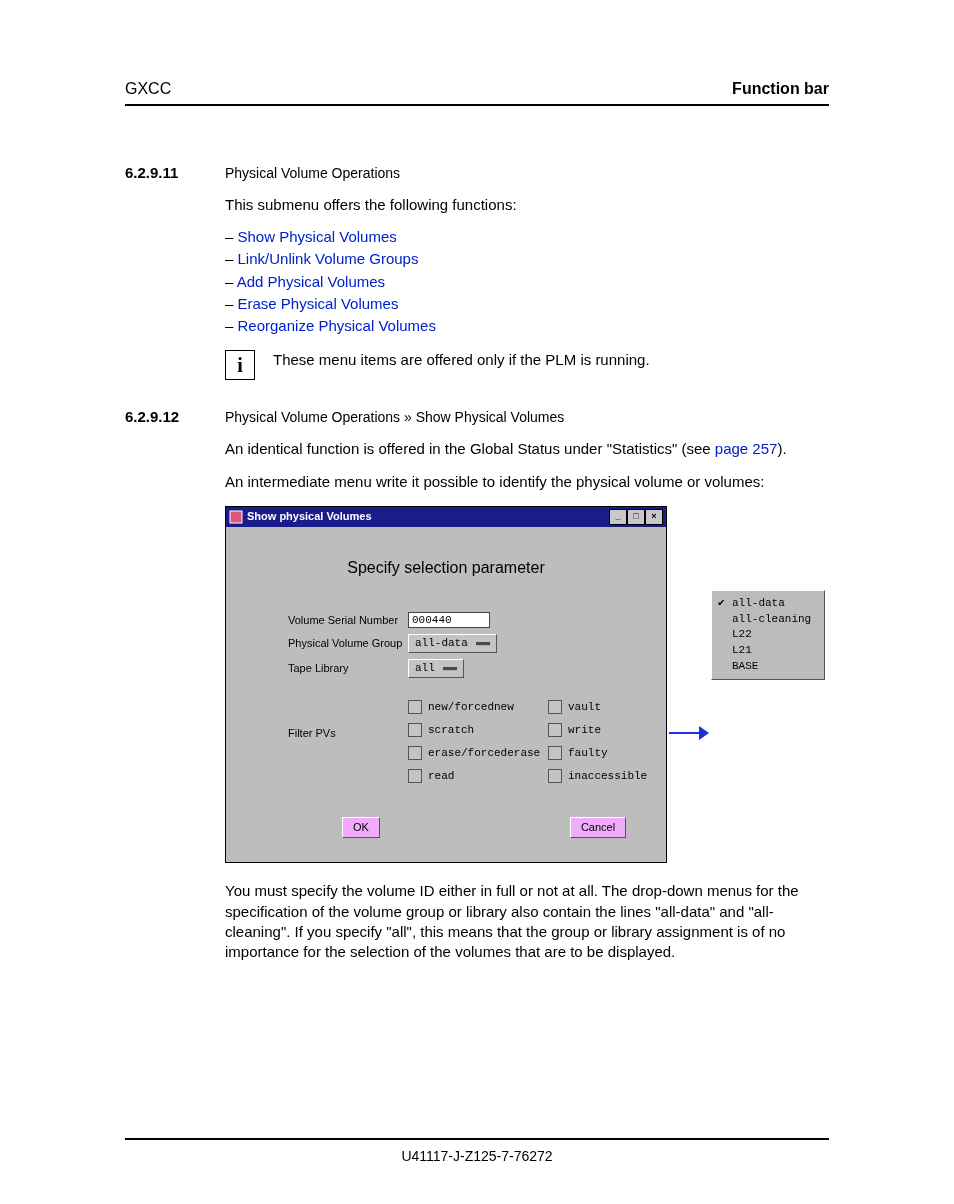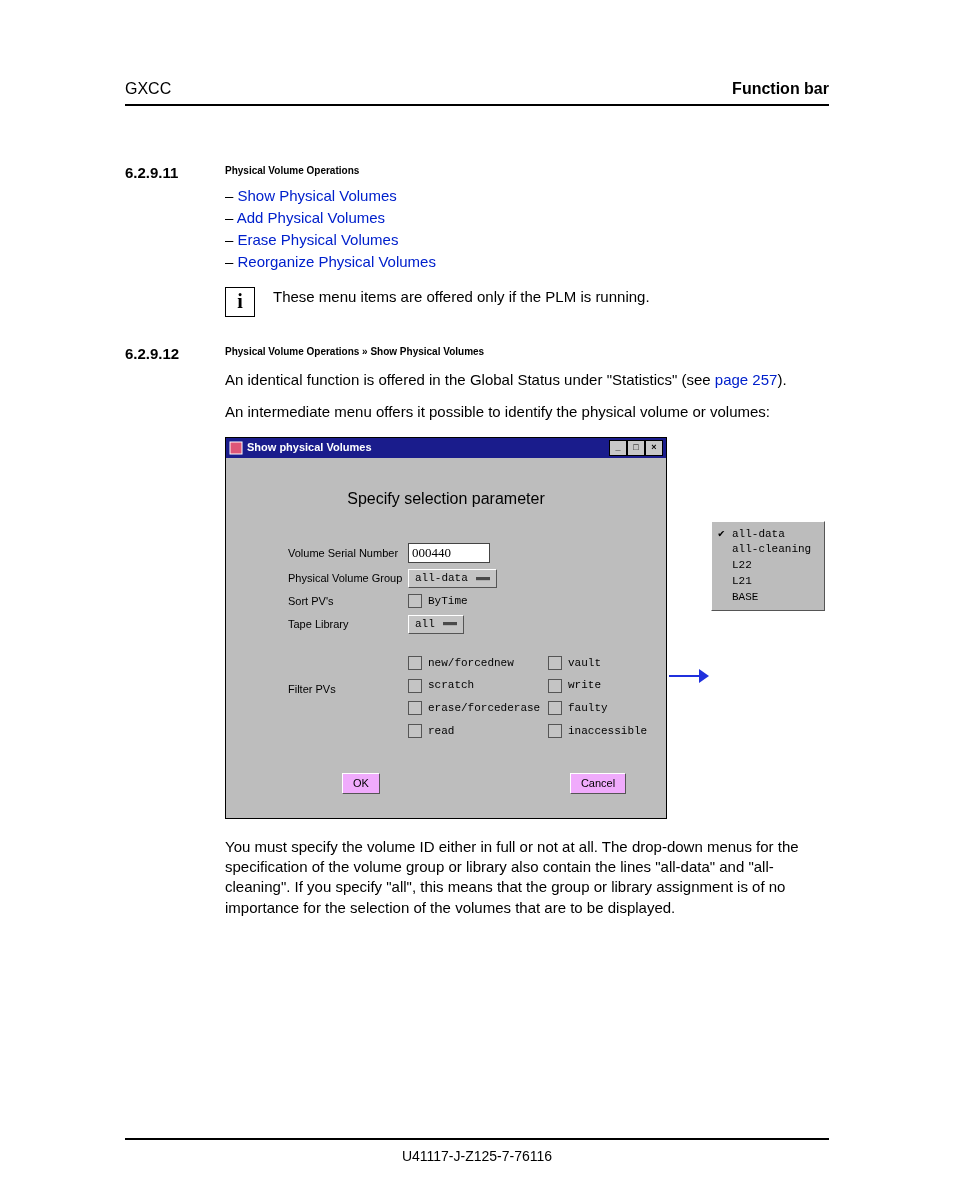--- a/index.html
+++ b/index.html
@@ -3,41 +3,41 @@
 <meta charset="utf-8">
 <style>
   html,body{margin:0;padding:0;background:#fff;font-family:Arial,Helvetica,sans-serif;color:#000}
   .page{width:856px;min-height:1204px;margin:0 auto;position:relative;box-sizing:border-box;padding:80px 76px 40px 76px}
   .hdr{border-bottom:2px solid #000;padding-bottom:6px;display:flex;justify-content:space-between;font-size:16px}
   .hdr .right{font-weight:bold}
   .body{margin-top:58px}
   .row{display:flex}
   .numcol{width:100px;flex:0 0 100px;font-weight:bold;font-size:15px}
   .txtcol{flex:1;font-size:15px;line-height:1.35}
-  .h{font-weight:bold;font-size:10px}
+  .h{font-weight:normal;font-size:14px}
   .para{margin:12px 0}
   ul.dash{list-style:none;padding:0;margin:8px 0 14px 0}
   ul.dash li{margin:2px 0;padding-left:28px;text-indent:-28px}
   ul.dash li::before{content:"–  ";color:#000}
   .lnk{color:#0020cc;text-decoration:none}
   .inforow{display:flex;align-items:flex-start;gap:18px;margin-top:6px;margin-bottom:28px}
   .infobox{width:28px;height:28px;border:1.5px solid #000;display:flex;align-items:center;justify-content:center;font-family:Georgia,serif;font-weight:bold;font-size:20px;flex:0 0 28px}
   .figrow{display:flex;align-items:flex-start;margin:14px 0 18px 0}
   .dlg{width:440px;background:#bdbdbd;border:1px solid #000;font-family:"MS Sans Serif",Tahoma,Arial,sans-serif;font-size:11px;color:#000}
   .dlg .titlebar{background:#1a1c8c;color:#fff;display:flex;align-items:center;justify-content:space-between;padding:2px 3px;font-weight:bold;font-size:11px}
   .tb-left{display:flex;align-items:center;gap:4px}
   .tb-ico{width:14px;height:14px;display:inline-block}
   .tb-btns{display:flex;gap:0}
   .tb-btn{width:16px;height:14px;background:#c8c8c8;border:1px solid #000;font-size:9px;line-height:12px;text-align:center;color:#000;font-weight:bold}
   .dlg-body{padding:10px 16px 16px 16px}
   .spec{text-align:center;font-size:16px;padding:20px 0 28px 0}
   .frow{display:flex;align-items:center;margin:6px 0}
   .flabel{width:120px;flex:0 0 120px;font-size:11px}
   .fctrl{flex:1}
-  .txtin{width:74px;background:#fff;border:1px solid #444;padding:1px 3px;font-family:Liberation Serif, serif;font-size:13px}
+  .txtin{width:74px;background:#fff;border:1px solid #444;padding:1px 3px;font-family:Liberation Mono, monospace;font-size:11px}
   .dd{display:inline-flex;align-items:center;gap:8px;background:#c4c4c4;border-top:1px solid #fff;border-left:1px solid #fff;border-right:1px solid #555;border-bottom:1px solid #555;padding:1px 6px;font-family:"Courier New",monospace;font-size:11px}
   .dd .ddarrow{width:14px;height:3px;background:#4a4a4a;border-bottom:1px solid #aeaeae;display:inline-block}
   .chk{width:12px;height:12px;border:1px solid #555;background:#c4c4c4;display:inline-block;vertical-align:middle;margin-right:6px}
   .mono{font-family:"Courier New",monospace;font-size:11px}
   .filtergrid{display:grid;grid-template-columns:140px 130px;row-gap:8px;margin-top:16px}
   .btn{display:inline-block;background:#f0abfc;border-top:1px solid #fff;border-left:1px solid #fff;border-right:1px solid #555;border-bottom:1px solid #555;padding:2px 10px;font-size:11px}
   .btnrow{display:flex;justify-content:flex-start;gap:190px;padding:28px 0 8px 100px}
   .arrow{position:relative;width:40px;height:20px;align-self:center;margin:96px 2px 0 2px}
   .arrow::before{content:"";position:absolute;left:0;right:8px;top:9px;height:2px;background:#2030dd}
   .arrow::after{content:"";position:absolute;right:0;top:3px;border-left:10px solid #2030dd;border-top:7px solid transparent;border-bottom:7px solid transparent}
@@ -55,41 +55,43 @@
     <span>GXCC</span>
     <span class="right">Function bar</span>
   </div>
 
   <div class="body">
 
     <div class="row">
       <div class="numcol">6.2.9.11</div>
       <div class="txtcol">
         <div class="h">Physical Volume Operations</div>
+        <div class="para">This submenu offers the following functions:</div>
         <ul class="dash">
           <li><a class="lnk">Show Physical Volumes</a></li>
+          <li><a class="lnk">Link/Unlink Volume Groups</a></li>
           <li><a class="lnk">Add Physical Volumes</a></li>
           <li><a class="lnk">Erase Physical Volumes</a></li>
           <li><a class="lnk">Reorganize Physical Volumes</a></li>
         </ul>
         <div class="inforow">
           <div class="infobox">i</div>
           <div>These menu items are offered only if the PLM is running.</div>
         </div>
       </div>
     </div>
 
     <div class="row">
       <div class="numcol">6.2.9.12</div>
       <div class="txtcol">
         <div class="h">Physical Volume Operations » Show Physical Volumes</div>
         <div class="para">
           <span>An identical function is offered in the Global Status under "Statistics" (see </span><a class="lnk">page 257</a><span>).</span>
         </div>
-        <div class="para">An intermediate menu offers it possible to identify the physical volume or volumes:</div>
+        <div class="para">An intermediate menu write it possible to identify the physical volume or volumes:</div>
 
         <div class="figrow">
           <div class="dlg">
             <div class="titlebar">
               <span class="tb-left">
                 <span class="tb-ico">
                   <svg viewBox="0 0 14 14">
                       <rect x="1" y="1" width="12" height="12" fill="#d57" stroke="#fff" stroke-width="1"></rect>
                     </svg>
                 </span>
@@ -107,24 +109,20 @@
                 <div class="frow">
                   <div class="flabel">Volume Serial Number</div>
                   <div class="fctrl"><input class="txtin" value="000440" style=""></div>
                 </div>
                 <div class="frow">
                   <div class="flabel">Physical Volume Group</div>
                   <div class="fctrl"><span class="dd">
                         <span>all-data</span>
                         <span class="ddarrow"></span>
                       </span></div>
-                </div>
-                <div class="frow">
-                  <div class="flabel">Sort PV's</div>
-                  <div class="fctrl mono"><span class="chk"></span><span>ByTime</span></div>
                 </div>
                 <div class="frow">
                   <div class="flabel">Tape Library</div>
                   <div class="fctrl"><span class="dd">
                         <span>all</span>
                         <span class="ddarrow"></span>
                       </span></div>
                 </div>
                 <div class="frow" style="align-items:center">
                   <div class="flabel">Filter PVs</div>
@@ -176,16 +174,16 @@
         </div>
 
         <div class="para">You must specify the volume ID either in full or not at all. The drop-down menus for the specification of the volume group or library also contain the lines "all-data" and "all-cleaning". If you specify "all", this means that the group or library assignment is of no importance for the selection of the volumes that are to be displayed.</div>
       </div>
     </div>
 
   </div>
 
   <div class="ftr">
     <span>U41117-J-Z125-7-76</span>
-    <span>116</span>
+    <span>272</span>
   </div>
 
 </div>
 
 </body></html>

